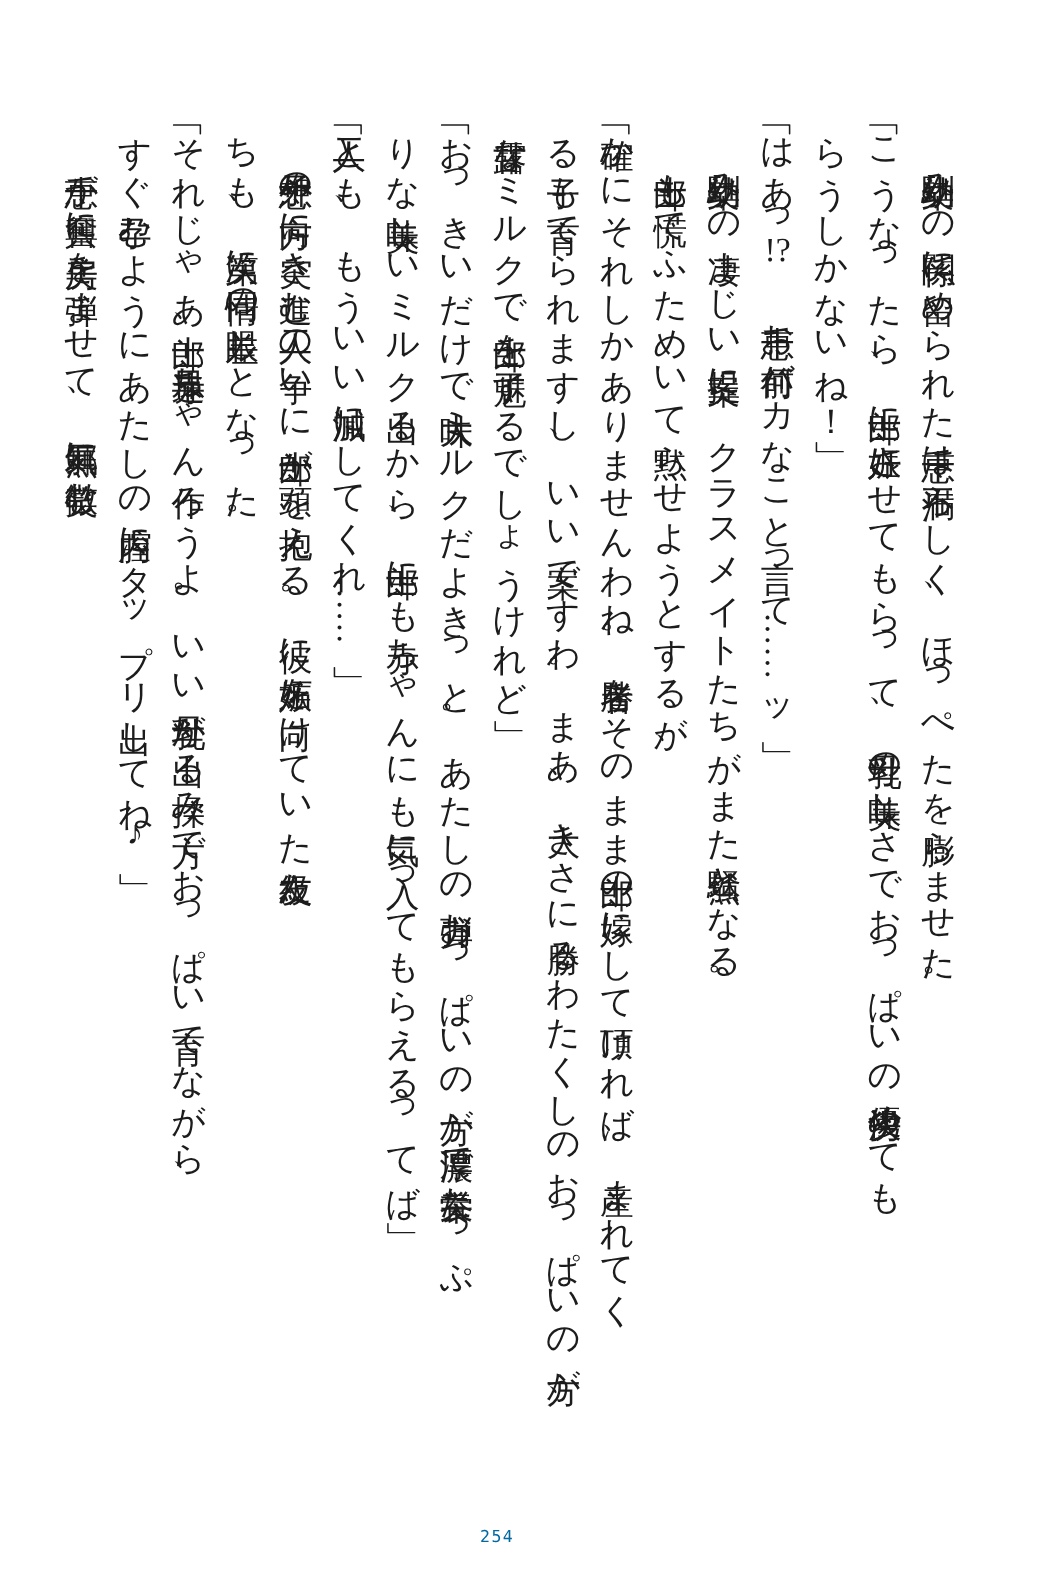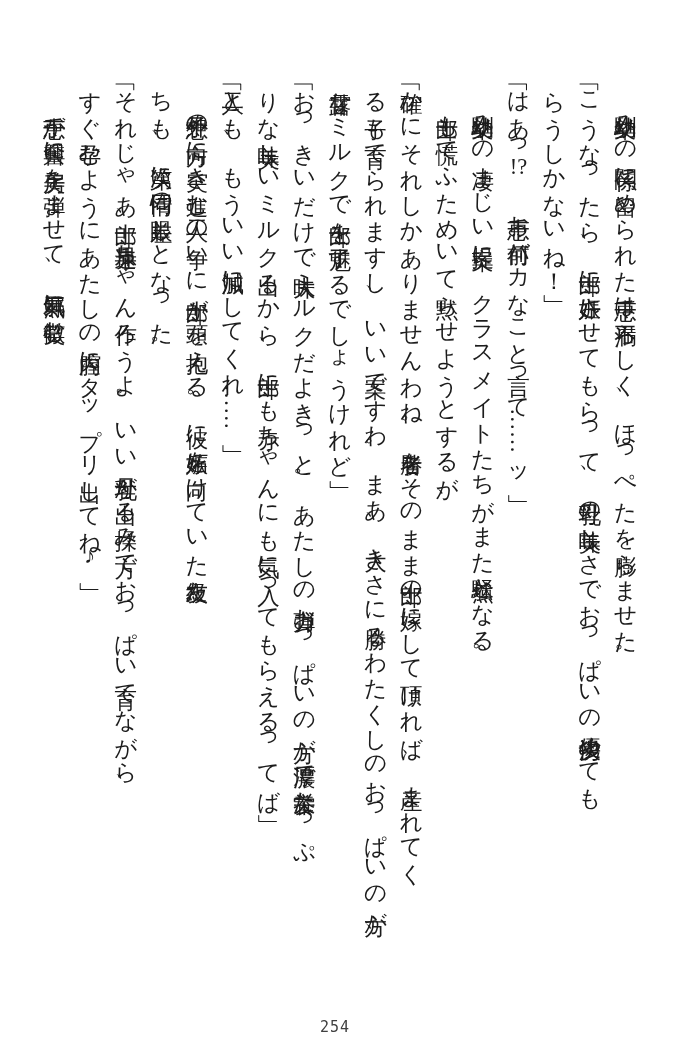--- a/index.html
+++ b/index.html
@@ -40,23 +40,23 @@
     padding-top: 22.5px; 
   }
   .tcy {
     text-combine-upright: all; 
   }
   .page-number {
     position: absolute;
     top: 1018px;
     left: 320px;
     font-family: "DejaVu Sans Mono", "Liberation Mono", monospace;
-    font-size: 15px;
+    font-size: 11px;
     letter-spacing: 1px;
-    color: #404040;
+    color: #0369a1;
   }
 </style>
 </head>
 <body>
 
 <div class="page">
 
   <div class="text-block">
       <p class="tline indent">幼馴染みの関係に留められた千恵は不満らしく、ほっぺたを膨らませた。</p>
       <p class="tline">「こうなったら、士郎に妊娠させてもらって、母乳の美味しさでおっぱいの優劣決めても</p>

